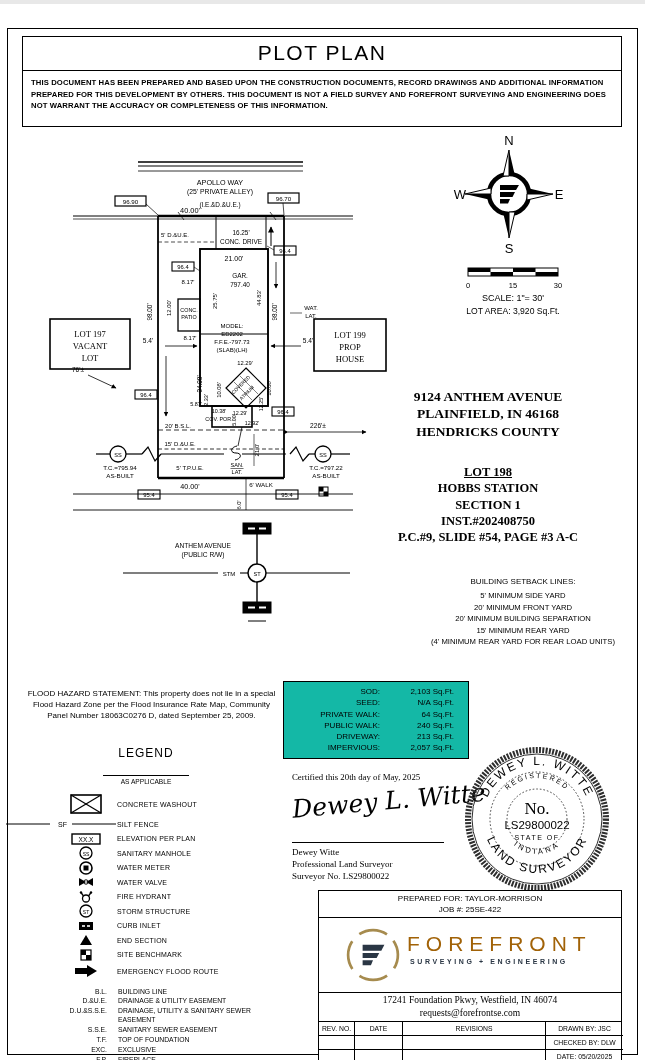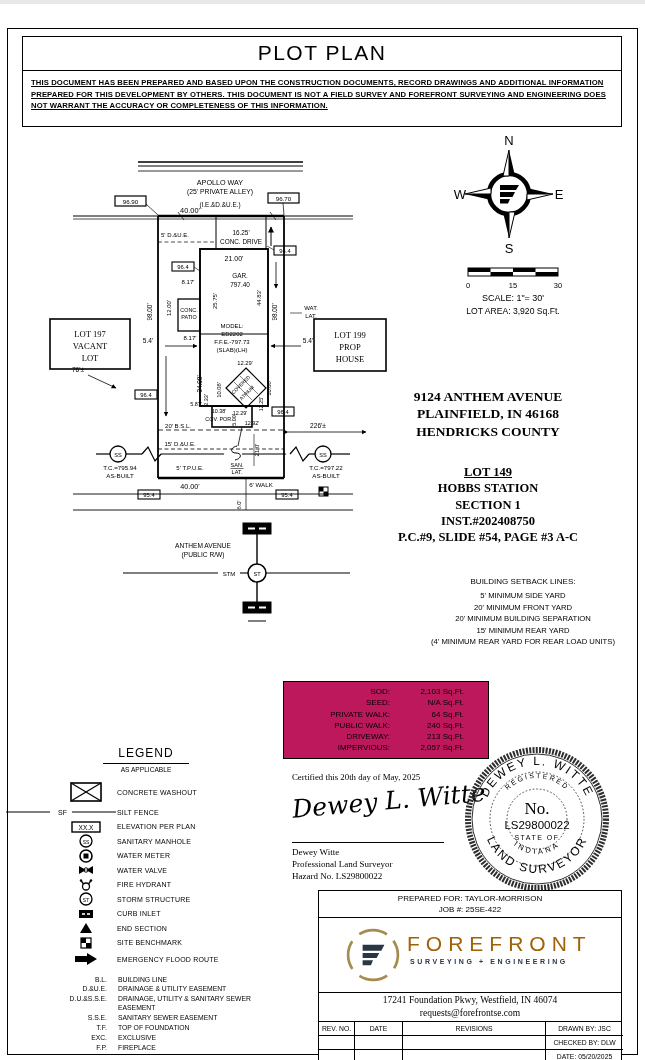--- a/index.html
+++ b/index.html
@@ -3,44 +3,44 @@
 <meta charset="utf-8">
 <style>
   html,body{margin:0;padding:0;background:#e8e8e8;}
   .page{position:relative;width:645px;height:1060px;background:#fff;margin:4px auto;
         font-family:"Liberation Sans",sans-serif;color:#000;overflow:hidden;}
   .abs{position:absolute;}
   .page-border{left:7px;top:24px;width:629px;height:1025px;border:1.2px solid #000;}
   .header-box{left:22px;top:32px;width:598px;border:1.5px solid #000;background:#fff;}
   .title-row{border-bottom:1.5px solid #000;text-align:center;padding:4px 0 5px;
              font-size:21px;letter-spacing:1.5px;}
-  .disclaimer{padding:6px 8px 14px;font-size:7.7px;font-weight:bold;line-height:1.5;letter-spacing:.1px;text-decoration:underline;}
+  .disclaimer{padding:6px 8px 14px;font-size:7.7px;font-weight:bold;line-height:1.5;letter-spacing:.1px;}
   svg text{font-family:"Liberation Sans",sans-serif;fill:#000;}
   .serif, svg text.serif{font-family:"Liberation Serif",serif;}
   
   .scale-wrap{left:438px;top:258px;width:150px;text-align:center;}
   .scale-label{font-size:9px;margin-top:1px;}
   .lot-area{font-size:8.6px;margin-top:3px;}
   .address{left:383px;top:384px;width:210px;text-align:center;font-family:"Liberation Serif",serif;
            font-weight:bold;font-size:13.5px;line-height:1.28;}
   .lotinfo{left:383px;top:460px;width:210px;text-align:center;font-family:"Liberation Serif",serif;
            font-weight:bold;font-size:12.5px;line-height:1.3;}
   .lotinfo .u{text-decoration:underline;}
   .setbacks{left:425px;top:572px;width:196px;text-align:center;font-size:7.7px;line-height:1.5;}
   .setbacks .t{font-size:8px;margin-bottom:2px;}
   
   .flood{left:25px;top:684px;width:253px;font-size:8px;line-height:1.4;text-align:center;}
-  .areas{left:283px;top:677px;width:156px;border:1.5px solid #000;padding:4px 24px;background:#be185d;}
+  .areas{left:283px;top:677px;width:156px;border:1.5px solid #000;padding:4px 14px;background:#14b8a6;}
   .area-row{display:flex;font-size:8px;line-height:11.3px;}
   .area-row .al{flex:0 0 82px;text-align:right;}
   .area-row .av{flex:1;text-align:right;}
   
   .legend{left:55px;top:742px;width:235px;}
   .leg-title{width:86px;margin-left:48px;text-align:center;font-size:12px;letter-spacing:1px;
-             border-bottom:1.5px solid #000;padding-bottom:3px;}
+             border-bottom:1.5px solid #000;padding-bottom:15px;}
   .leg-sub{width:86px;margin-left:48px;text-align:center;font-size:6.6px;margin-top:2px;margin-bottom:6px;}
   .leg-row{display:flex;align-items:center;min-height:14.5px;}
   .leg-ic{flex:0 0 62px;display:flex;justify-content:center;align-items:center;}
   .leg-lb{font-size:7px;letter-spacing:.2px;}
   .abbr-row{display:flex;margin-top:1.5px;}
   .abbr-a{flex:0 0 52px;text-align:right;font-size:6.8px;}
   .abbr-l{flex:1;font-size:6.8px;padding-left:11px;line-height:1.25;}
   
   .cert{left:292px;top:768px;width:180px;font-family:"Liberation Serif",serif;}
   .cert-line{font-size:8.8px;}
@@ -301,36 +301,37 @@
     <div class="scale-label">SCALE:  1"=  30'</div>
     <div class="lot-area">LOT AREA: 3,920 Sq.Ft.</div>
   </div>
 
   <div class="abs address">
     <div>9124 ANTHEM AVENUE</div>
     <div>PLAINFIELD, IN 46168</div>
     <div>HENDRICKS COUNTY</div>
   </div>
   <div class="abs lotinfo">
-    <div class="u">LOT 149</div>
+    <div class="u">LOT 198</div>
     <div>HOBBS STATION</div>
     <div>SECTION 1</div>
     <div>INST.#202408750</div>
     <div>P.C.#9, SLIDE #54, PAGE #3 A-C</div>
   </div>
 
   <div class="abs setbacks">
     <div class="t">BUILDING SETBACK LINES:</div>
     <div>5' MINIMUM SIDE YARD</div>
     <div>20' MINIMUM FRONT YARD</div>
     <div>20' MINIMUM BUILDING SEPARATION</div>
     <div>15' MINIMUM REAR YARD</div>
     <div>(4' MINIMUM REAR YARD FOR REAR LOAD UNITS)</div>
   </div>
 
+  <div class="abs flood">FLOOD HAZARD STATEMENT: This property does not lie in a special Flood Hazard Zone per the Flood Insurance Rate Map, Community Panel Number 18063C0276 D, dated September 25, 2009.</div>
 
   <div class="abs areas">
     <div class="area-row">
         <span class="al">SOD:</span>
         <span class="av">2,103 Sq.Ft.</span>
       </div>
     <div class="area-row">
         <span class="al">SEED:</span>
         <span class="av">N/A Sq.Ft.</span>
       </div>
@@ -502,21 +503,21 @@
       </div>
   </div>
 
   <div class="abs cert">
     <div class="cert-line">Certified this 20th day of May, 2025</div>
     <div class="signature">Dewey L. Witte</div>
     <div class="sig-rule"></div>
     <div class="cert-names">
       <div>Dewey Witte</div>
       <div>Professional Land Surveyor</div>
-      <div>Hazard No. LS29800022</div>
+      <div>Surveyor No. LS29800022</div>
     </div>
   </div>
 
   <svg class="abs" style="left:462px;top:740px;" width="150" height="150" viewBox="0 0 150 150">
     <defs>
       <path id="arcTop" d="M21,75 A54,54 0 0 1 129,75"></path>
       <path id="arcBot" d="M21,75 A54,54 0 0 0 129,75"></path>
       <path id="arcReg" d="M34,75 A41,41 0 0 1 116,75"></path>
       <path id="arcInd" d="M40,75 A35,35 0 0 0 110,75"></path>
     </defs>

